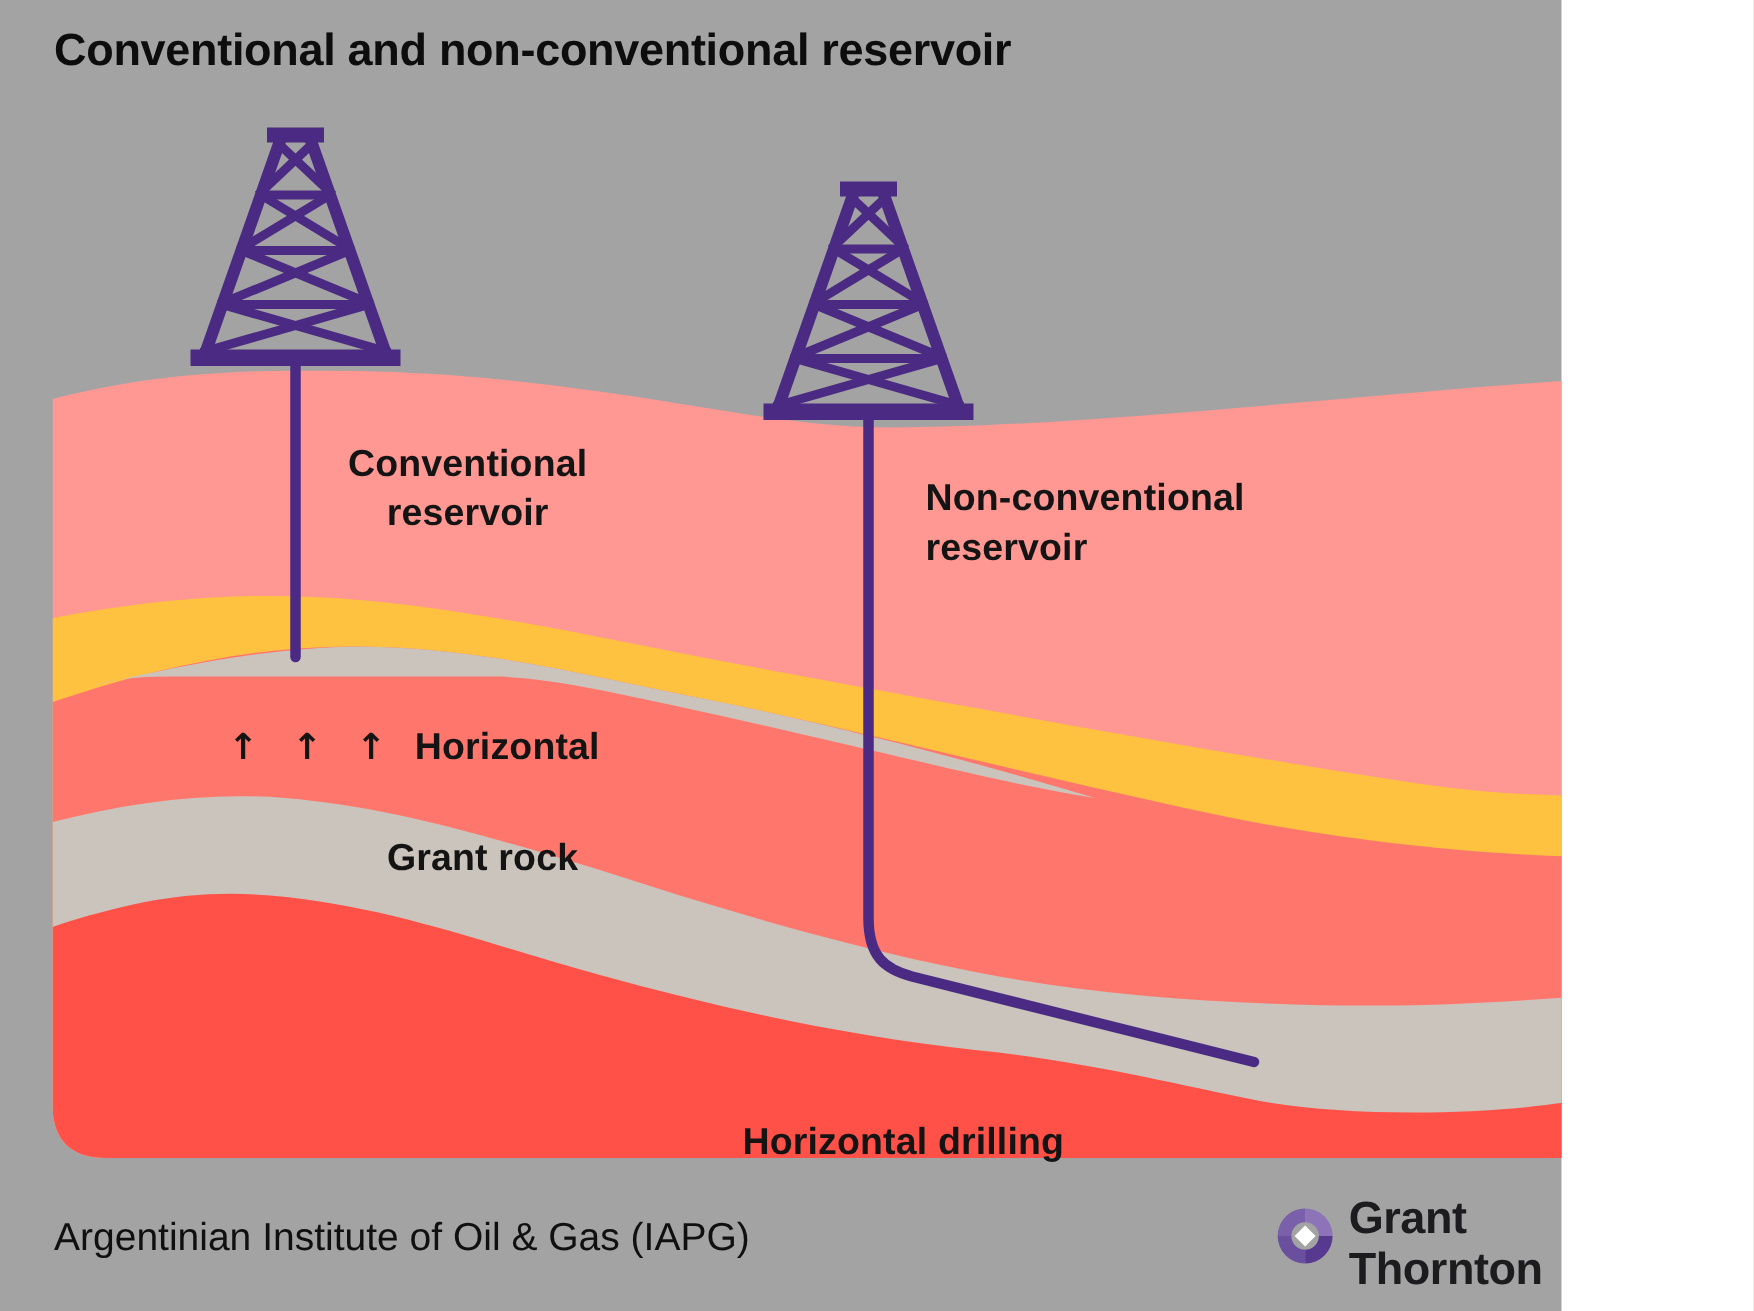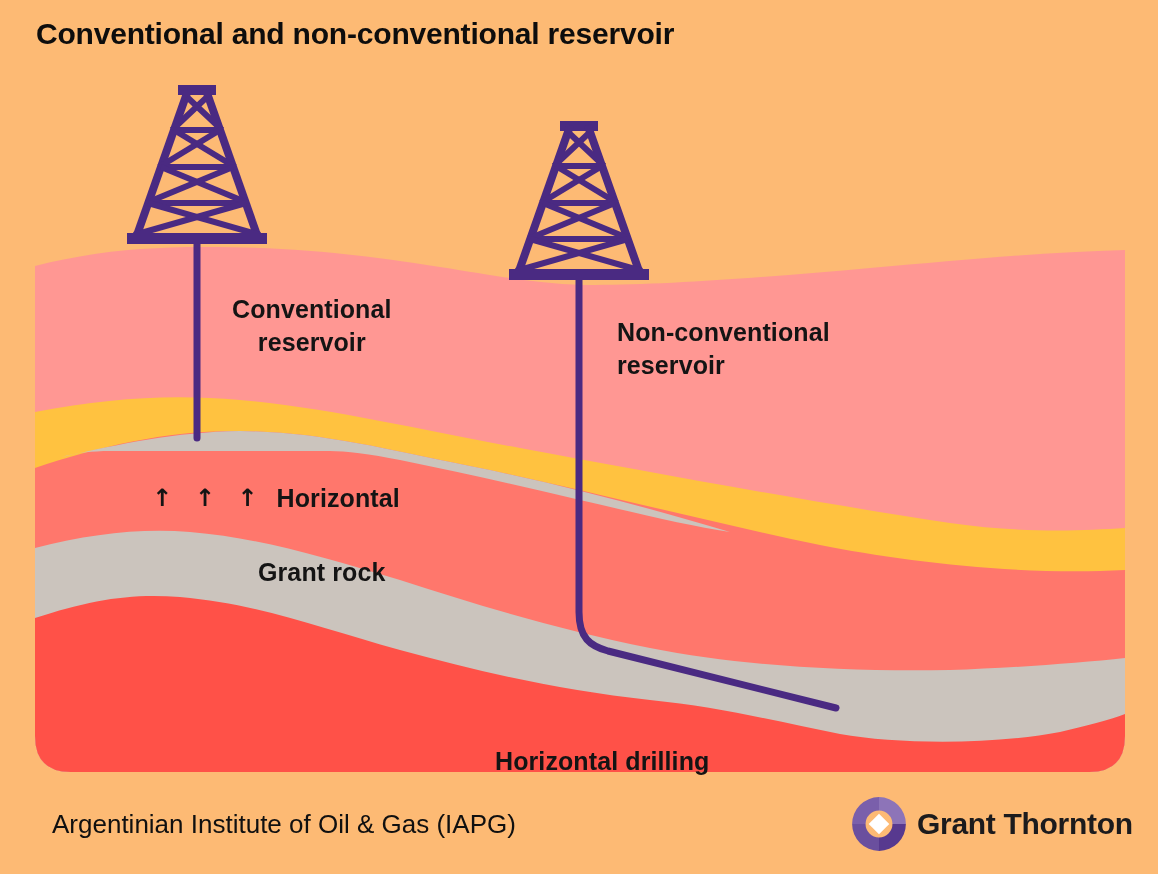--- a/index.html
+++ b/index.html
@@ -1,39 +1,39 @@
 <!DOCTYPE html>
 <html><head>
 <meta charset="utf-8">
 <style>
   html,body{margin:0;padding:0;background:#fff;}
   .canvas{
-    position:relative;width:1158px;height:874px;background:#fdba74;overflow:hidden;
+    position:relative;width:1041px;height:874px;background:#a3a3a3;overflow:hidden;
     font-family:"Liberation Sans",sans-serif;color:#111;
   }
   .title{
     position:absolute;left:36px;top:17px;font-size:30px;font-weight:700;
     letter-spacing:-0.2px;color:#0d0d0d;
   }
   .strata-svg{position:absolute;left:0;top:0;}
   .lbl{
     position:absolute;font-size:25px;font-weight:600;color:#141414;
     line-height:33px;letter-spacing:0.1px;
   }
   .lbl-conventional{left:232px;top:293px;text-align:center;}
   .lbl-nonconventional{left:617px;top:316px;}
   .lbl-migration-row{left:152px;top:482px;display:flex;align-items:center;gap:19px;}
   .arrows{font-family:"DejaVu Sans",sans-serif;font-weight:700;font-size:24px;word-spacing:14px;}
   .lbl-source{left:258px;top:556px;}
   .lbl-horizontal{left:495px;top:701px;margin-top:44px;}
   .footer-source{
-    position:absolute;left:36px;top:809px;font-size:26px;font-weight:400;color:#101010;margin-left:16px;
+    position:absolute;left:36px;top:809px;font-size:26px;font-weight:400;color:#101010;
   }
   .brand{
-    position:absolute;left:851px;top:796px;display:flex;align-items:center;gap:10px;
+    position:absolute;left:851px;top:796px;display:flex;gap:10px;
   }
   .brand-name{
     font-size:30px;font-weight:600;color:#1c1b1d;letter-spacing:-0.3px;
     font-family:"Liberation Sans",sans-serif;
   }
 </style>
 </head>
 <body>
 
 <div class="canvas">

